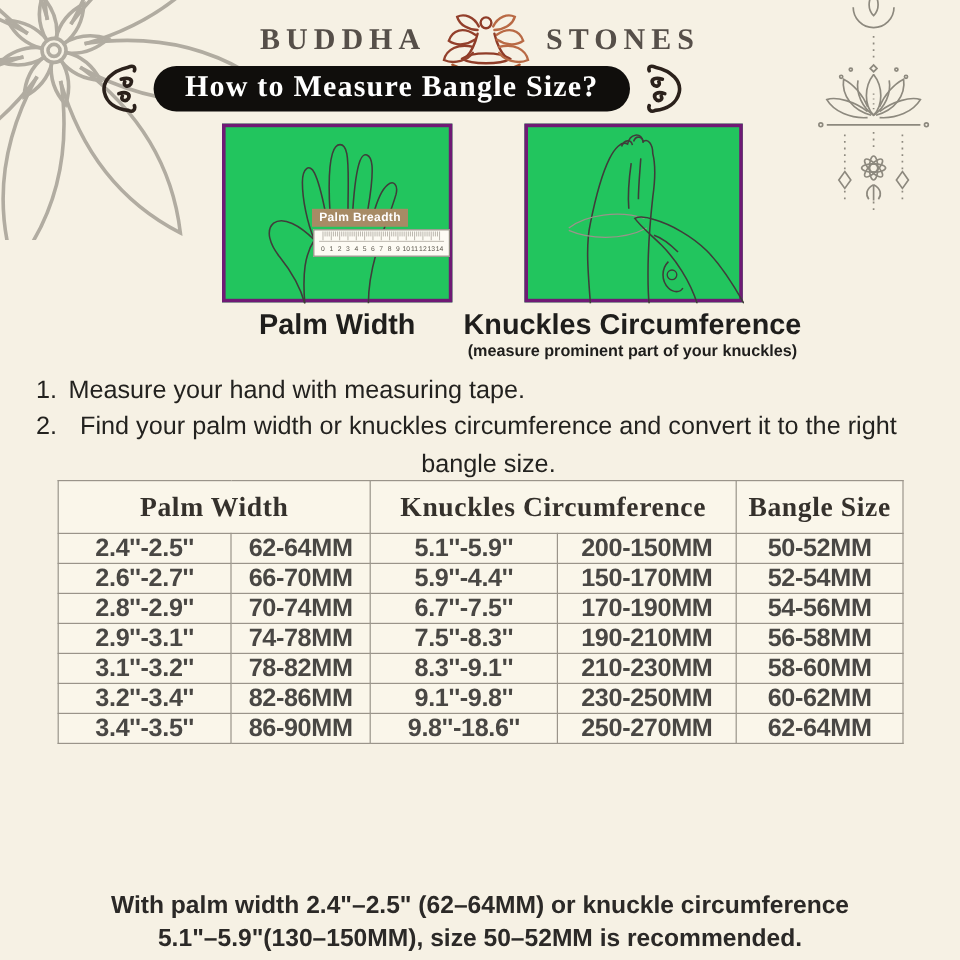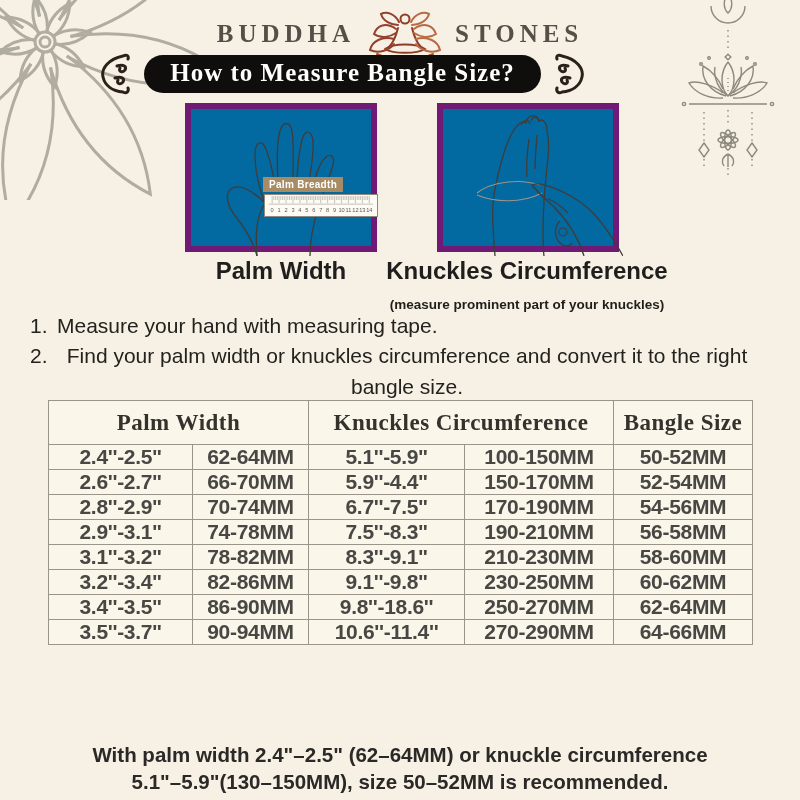--- a/index.html
+++ b/index.html
@@ -17,46 +17,46 @@
   .ornament path, .ornament circle, .ornament line, .ornament ellipse, .ornament rect
   { fill: none; stroke: #8d897e; stroke-width: 1.4; }
 
   
   .logo-row { position: absolute; top: 8px; left: 0; width: 800px; height: 52px;
     display: flex; justify-content: center; align-items: center; gap: 12px; }
   .brand-text { font-family: "Liberation Serif", serif; font-size: 25px; font-weight: 600;
     letter-spacing: 5px; color: #564f49; }
 
   
-  .title-row { position: absolute; top: 54px; left: 16px; width: 653px; height: 40px;
+  .title-row { position: absolute; top: 54px; left: 0; width: 653px; height: 40px;
     display: flex; justify-content: center; align-items: center; gap: 13px; }
   .title-pill { background: #100e0c; color: #ffffff; border-radius: 24px;
     padding: 4px 26px 6px 26px; font-family: "Liberation Serif", serif;
     font-size: 25px; font-weight: 700; letter-spacing: 1px; white-space: nowrap; }
   .flourish path { fill: none; stroke: #2b211b; stroke-width: 3; stroke-linecap: round; }
   .flourish.right { transform: scaleX(-1); }
 
   
-  .illu-box { position: absolute; border: 6px solid #701a75; background: #0369a1; }
+  .illu-box { position: absolute; border: 3px solid #701a75; background: #22c55e; }
   .box-left { left: 185px; top: 103px; width: 192px; height: 149px; }
   .box-right { left: 437px; top: 103px; width: 182px; height: 149px; }
   .hand-svg { position: absolute; left: 0; top: 0; }
   .hand-svg path, .hand-svg ellipse { fill: none; stroke: #3f3d3a; stroke-width: 1.3; }
   .hand-svg .tape { stroke: #9a948a; stroke-width: 1.1; }
   .palm-tag { position: absolute; left: 72px; top: 68px; background: #a78b65; color: #fff;
     font-size: 10px; font-weight: 700; padding: 2px 6px 2px 6px; letter-spacing: 0.3px; }
   .ruler { position: absolute; left: 73px; top: 85px; background: #fdfbf4;
     border: 1px solid #8f8a80; }
 
   
   .caption { position: absolute; text-align: center; color: #1f1e1c; }
   .caption-left { left: 165px; top: 257px; width: 232px; }
   .caption-right { left: 377px; top: 257px; width: 300px; }
   .caption-main { font-size: 24px; font-weight: 700; white-space: nowrap; }
-  .caption-sub { font-size: 13.5px; font-weight: 700; margin-top: 12px; white-space: nowrap; }
+  .caption-sub { font-size: 13.5px; font-weight: 700; margin-top: 0px; white-space: nowrap; }
 
   
   .instructions { position: absolute; left: 30px; top: 311px; width: 748px;
     font-size: 21px; color: #23221f; }
   .instr-item { display: flex; line-height: 1.45; }
   .instr-num { width: 27px; flex: none; }
   .instr-text { max-width: 700px; text-align: center; }
 
   
   .size-table { position: absolute; left: 48px; top: 400px; width: 704px;
@@ -303,21 +303,21 @@
         <th colspan="2">Palm Width</th>
         <th colspan="2">Knuckles Circumference</th>
         <th>Bangle Size</th>
       </tr>
     </thead>
     <tbody>
         <tr>
           <td>2.4''-2.5''</td>
           <td>62-64MM</td>
           <td>5.1''-5.9''</td>
-          <td>100-150MM</td>
+          <td>200-150MM</td>
           <td>50-52MM</td>
         </tr>
         <tr>
           <td>2.6''-2.7''</td>
           <td>66-70MM</td>
           <td>5.9''-4.4''</td>
           <td>150-170MM</td>
           <td>52-54MM</td>
         </tr>
         <tr>
@@ -348,27 +348,20 @@
           <td>230-250MM</td>
           <td>60-62MM</td>
         </tr>
         <tr>
           <td>3.4''-3.5''</td>
           <td>86-90MM</td>
           <td>9.8''-18.6''</td>
           <td>250-270MM</td>
           <td>62-64MM</td>
         </tr>
-        <tr>
-          <td>3.5''-3.7''</td>
-          <td>90-94MM</td>
-          <td>10.6''-11.4''</td>
-          <td>270-290MM</td>
-          <td>64-66MM</td>
-        </tr>
       </tbody>
   </table>
 
   <div class="footer-note">
     <div>With palm width 2.4"–2.5" (62–64MM) or knuckle circumference</div>
     <div>5.1"–5.9"(130–150MM), size 50–52MM is recommended.</div>
   </div>
 
 </div>
 

